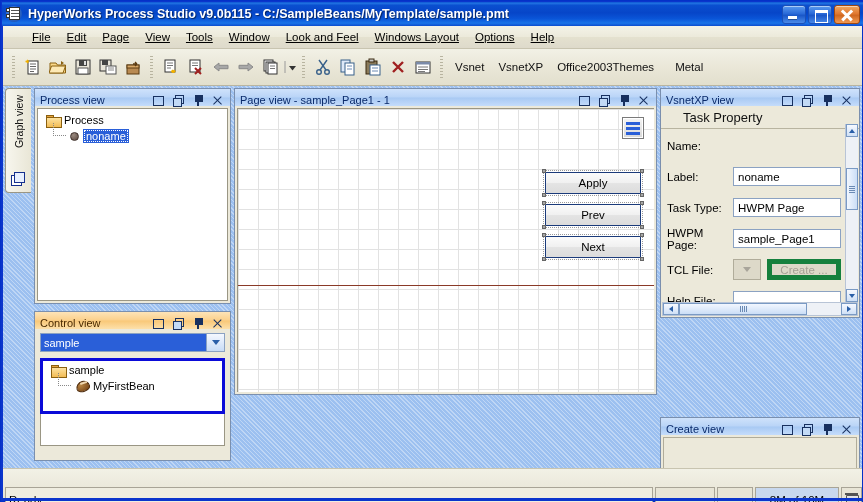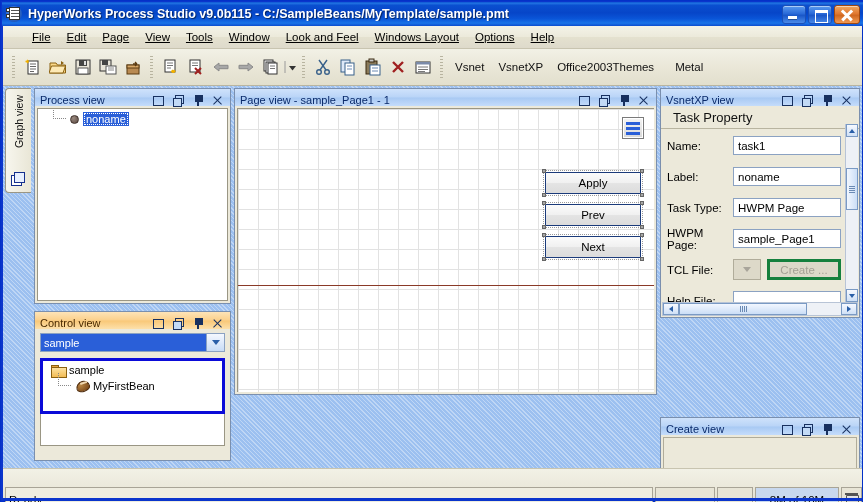--- a/index.html
+++ b/index.html
@@ -268,38 +268,38 @@
     border:1px dotted #9a9a9a;
   }
   .pv-btn .h1 { position:absolute; left:-4px; top:-4px; width:4px;height:4px; background:#a8a8a8; border:1px solid #666;}
   .pv-btn .h2 { position:absolute; right:-4px; top:-4px; width:4px;height:4px; background:#a8a8a8; border:1px solid #666;}
   .pv-btn .h3 { position:absolute; left:-4px; bottom:-4px; width:4px;height:4px; background:#a8a8a8; border:1px solid #666;}
   .pv-btn .h4 { position:absolute; right:-4px; bottom:-4px; width:4px;height:4px; background:#a8a8a8; border:1px solid #666;}
 
   
   #property-view { left:657px; top:2px; width:200px; height:230px; }
   .prop-head {
-    font-size:13px; color:#111; padding:4px 0 3px 12px;
+    font-size:13px; color:#111; padding:4px 0 3px 22px;
     border-bottom:1px solid #b8b4a0;
   }
   .prop-scrollarea { position:absolute; left:0; right:14px; top:24px; bottom:15px; overflow:hidden; }
   .prop-row { display:flex; align-items:center; height:31px; padding-left:6px; }
   .prop-lbl { width:66px; font-size:11.5px; color:#000; flex:0 0 auto; }
   .prop-field {
     flex:1; height:19px; background:#fff; border:1px solid #8ba2c2;
     display:flex; align-items:center; padding-left:4px; font-size:11.5px; color:#000;
     margin-right:4px;
   }
   .prop-combo-dis {
     width:28px; height:21px; background:#ddd9c9; border:1px solid #b0ac9a;
     display:flex; align-items:center; justify-content:center; margin-right:6px; flex:0 0 auto;
   }
   .chev-down.dis { border-top-color:#a8a49a; }
   .prop-btn-dis {
-    flex:1; height:21px; background:#ddd9c9; border:3px solid #15803d;
+    flex:1; height:21px; background:#ddd9c9; border:5px solid #15803d;
     display:flex; align-items:center; justify-content:center;
     font-size:11.5px; color:#a5a195; margin-right:4px;
   }
   .vscroll {
     position:absolute; right:1px; top:18px; width:13px; bottom:15px;
     background:#eef1f6; border-left:1px solid #b8c4d6;
   }
   .vs-btn {
     height:13px; background: linear-gradient(to bottom,#f6f9ff,#cfe0f6);
     border:1px solid #7a9ac4; display:flex; align-items:center; justify-content:center;
@@ -553,20 +553,24 @@
           <span class="pt-ico restore-dbl"></span>
           <span class="pt-ico pin"></span>
           <span class="pt-ico close-x">
               <span class="l1"></span>
               <span class="l2"></span>
             </span>
         </span>
       </div>
       <div class="panel-body">
         <div class="tree-area">
+          <div class="tree-row">
+            <span class="folder-ico"></span>
+            <span>Process</span>
+          </div>
           <div class="tree-child">
             <span class="tree-elbow"></span>
             <span class="node-dot"></span>
             <span class="sel-label">noname</span>
           </div>
         </div>
       </div>
     </div>
 
     <div class="panel" id="control-view">
@@ -663,21 +667,20 @@
               <span class="l1"></span>
               <span class="l2"></span>
             </span>
         </span>
       </div>
       <div class="panel-body">
         <div class="prop-head">Task Property</div>
         <div class="prop-scrollarea">
           <div class="prop-row">
             <span class="prop-lbl">Name:</span>
-            <span class="prop-field">task1</span>
           </div>
           <div class="prop-row">
             <span class="prop-lbl">Label:</span>
             <span class="prop-field">noname</span>
           </div>
           <div class="prop-row">
             <span class="prop-lbl">Task Type:</span>
             <span class="prop-field">HWPM Page</span>
           </div>
           <div class="prop-row">

